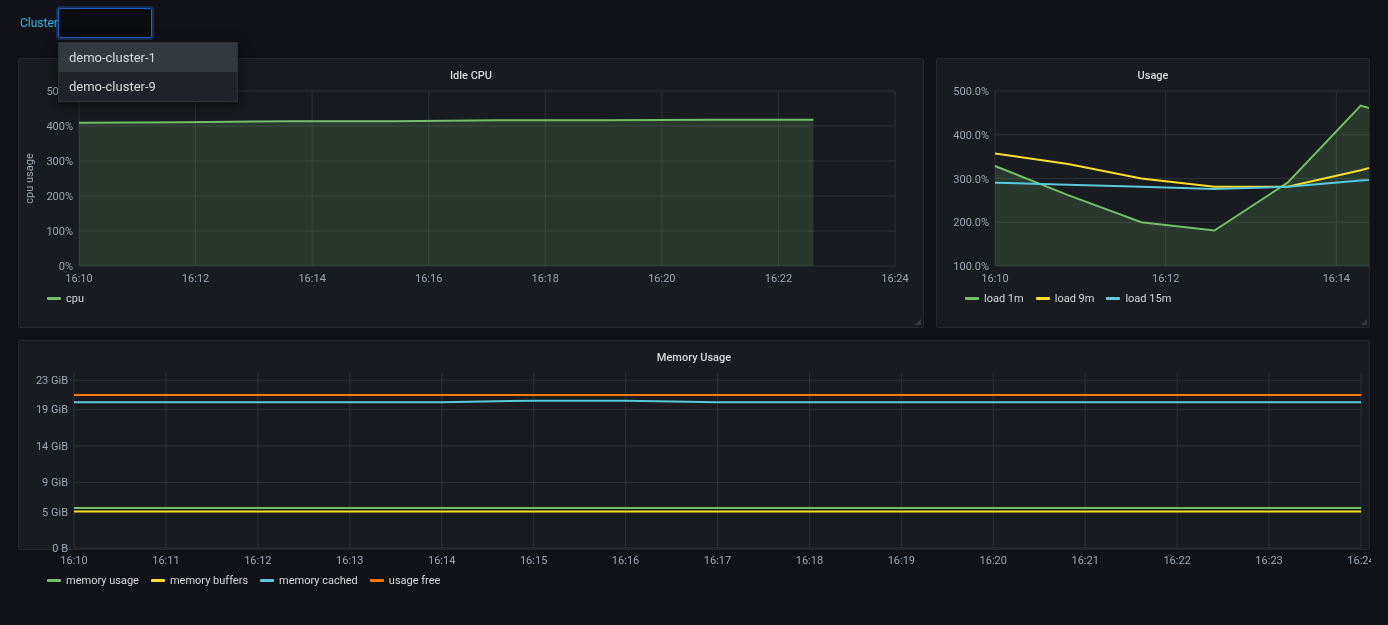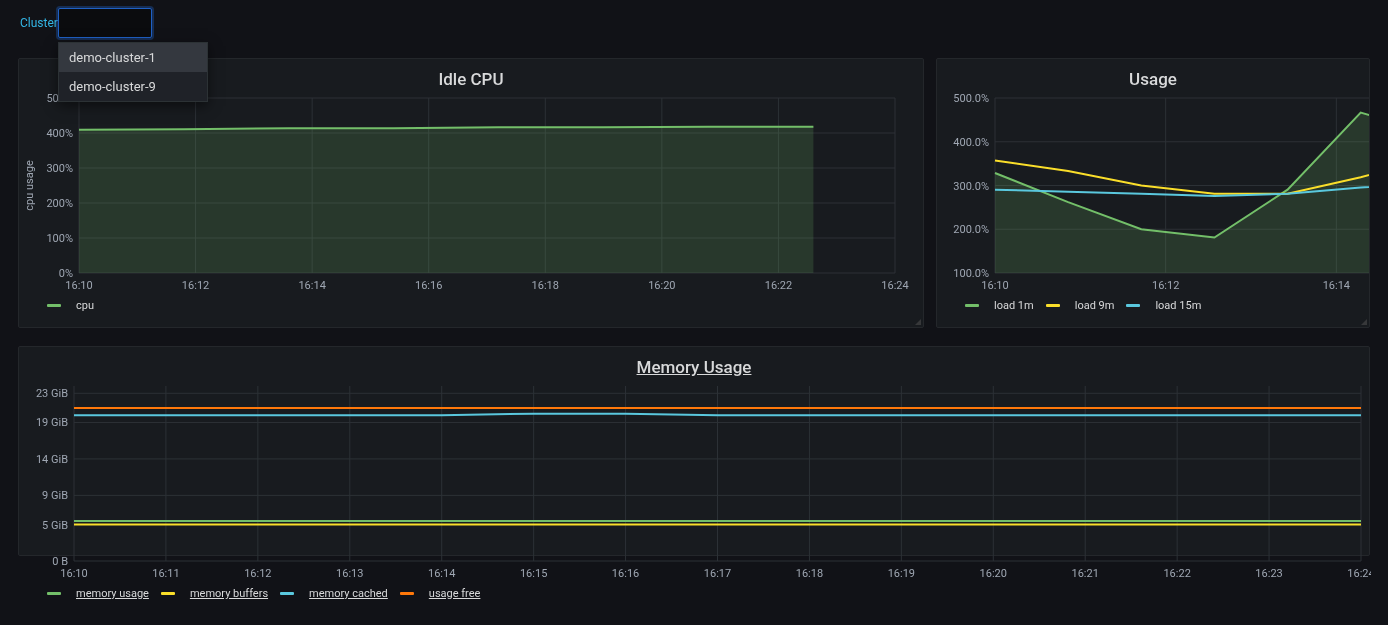--- a/index.html
+++ b/index.html
@@ -36,21 +36,21 @@
     padding: 0 8px;
     border-radius: 2px;
     outline: none;
   }
   .dropdown {
     position: absolute;
     top: 34px;
     left: 0;
     background: #1f2228;
     border: 1px solid #2c3235;
-    width: 150px;
+    width: 180px;
     z-index: 100;
     box-shadow: 0 4px 12px rgba(0,0,0,0.5);
   }
   .dropdown-item {
     padding: 7px 10px;
     color: #d8d9da;
     font-size: 13px;
     cursor: pointer;
   }
   .dropdown-item.highlight {
@@ -62,42 +62,42 @@
     padding: 0 18px;
   }
   .panel {
     background: #181b1f;
     border: 1px solid #24272b;
     border-radius: 2px;
     position: relative;
   }
   .panel-cpu { width: 906px; height: 270px; }
   .panel-load { flex: 1; height: 270px; overflow: hidden; }
-  .panel-mem { width: 1352px; height: 210px; margin: 18px 18px 0 18px; text-decoration: underline; }
+  .panel-mem { width: 1352px; height: 210px; margin: 12px 18px 0 18px; }
   .panel-title {
     text-align: center;
     padding: 10px 0 4px 0;
-    font-size: 17px;
+    font-size: 11px;
     color: #d8d9da;
     font-weight: 500;
     white-space: nowrap;
   }
   .chart-area {
     position: relative;
     width: 100%;
     height: 200px;
   }
   .legend {
     display: flex;
     gap: 12px;
     padding: 6px 0 6px 28px;
     font-size: 11px;
     align-items: center;
   }
-  .legend-item { display: flex; align-items: center; gap: 15px; }
+  .legend-item { display: flex; align-items: center; gap: 5px; }
   .legend-swatch {
     width: 14px; height: 3px; border-radius: 1px;
   }
   .resize-handle {
     position: absolute;
     right: 2px;
     bottom: 2px;
     width: 0; height: 0;
     border-right: 6px solid #555;
     border-top: 6px solid transparent;

